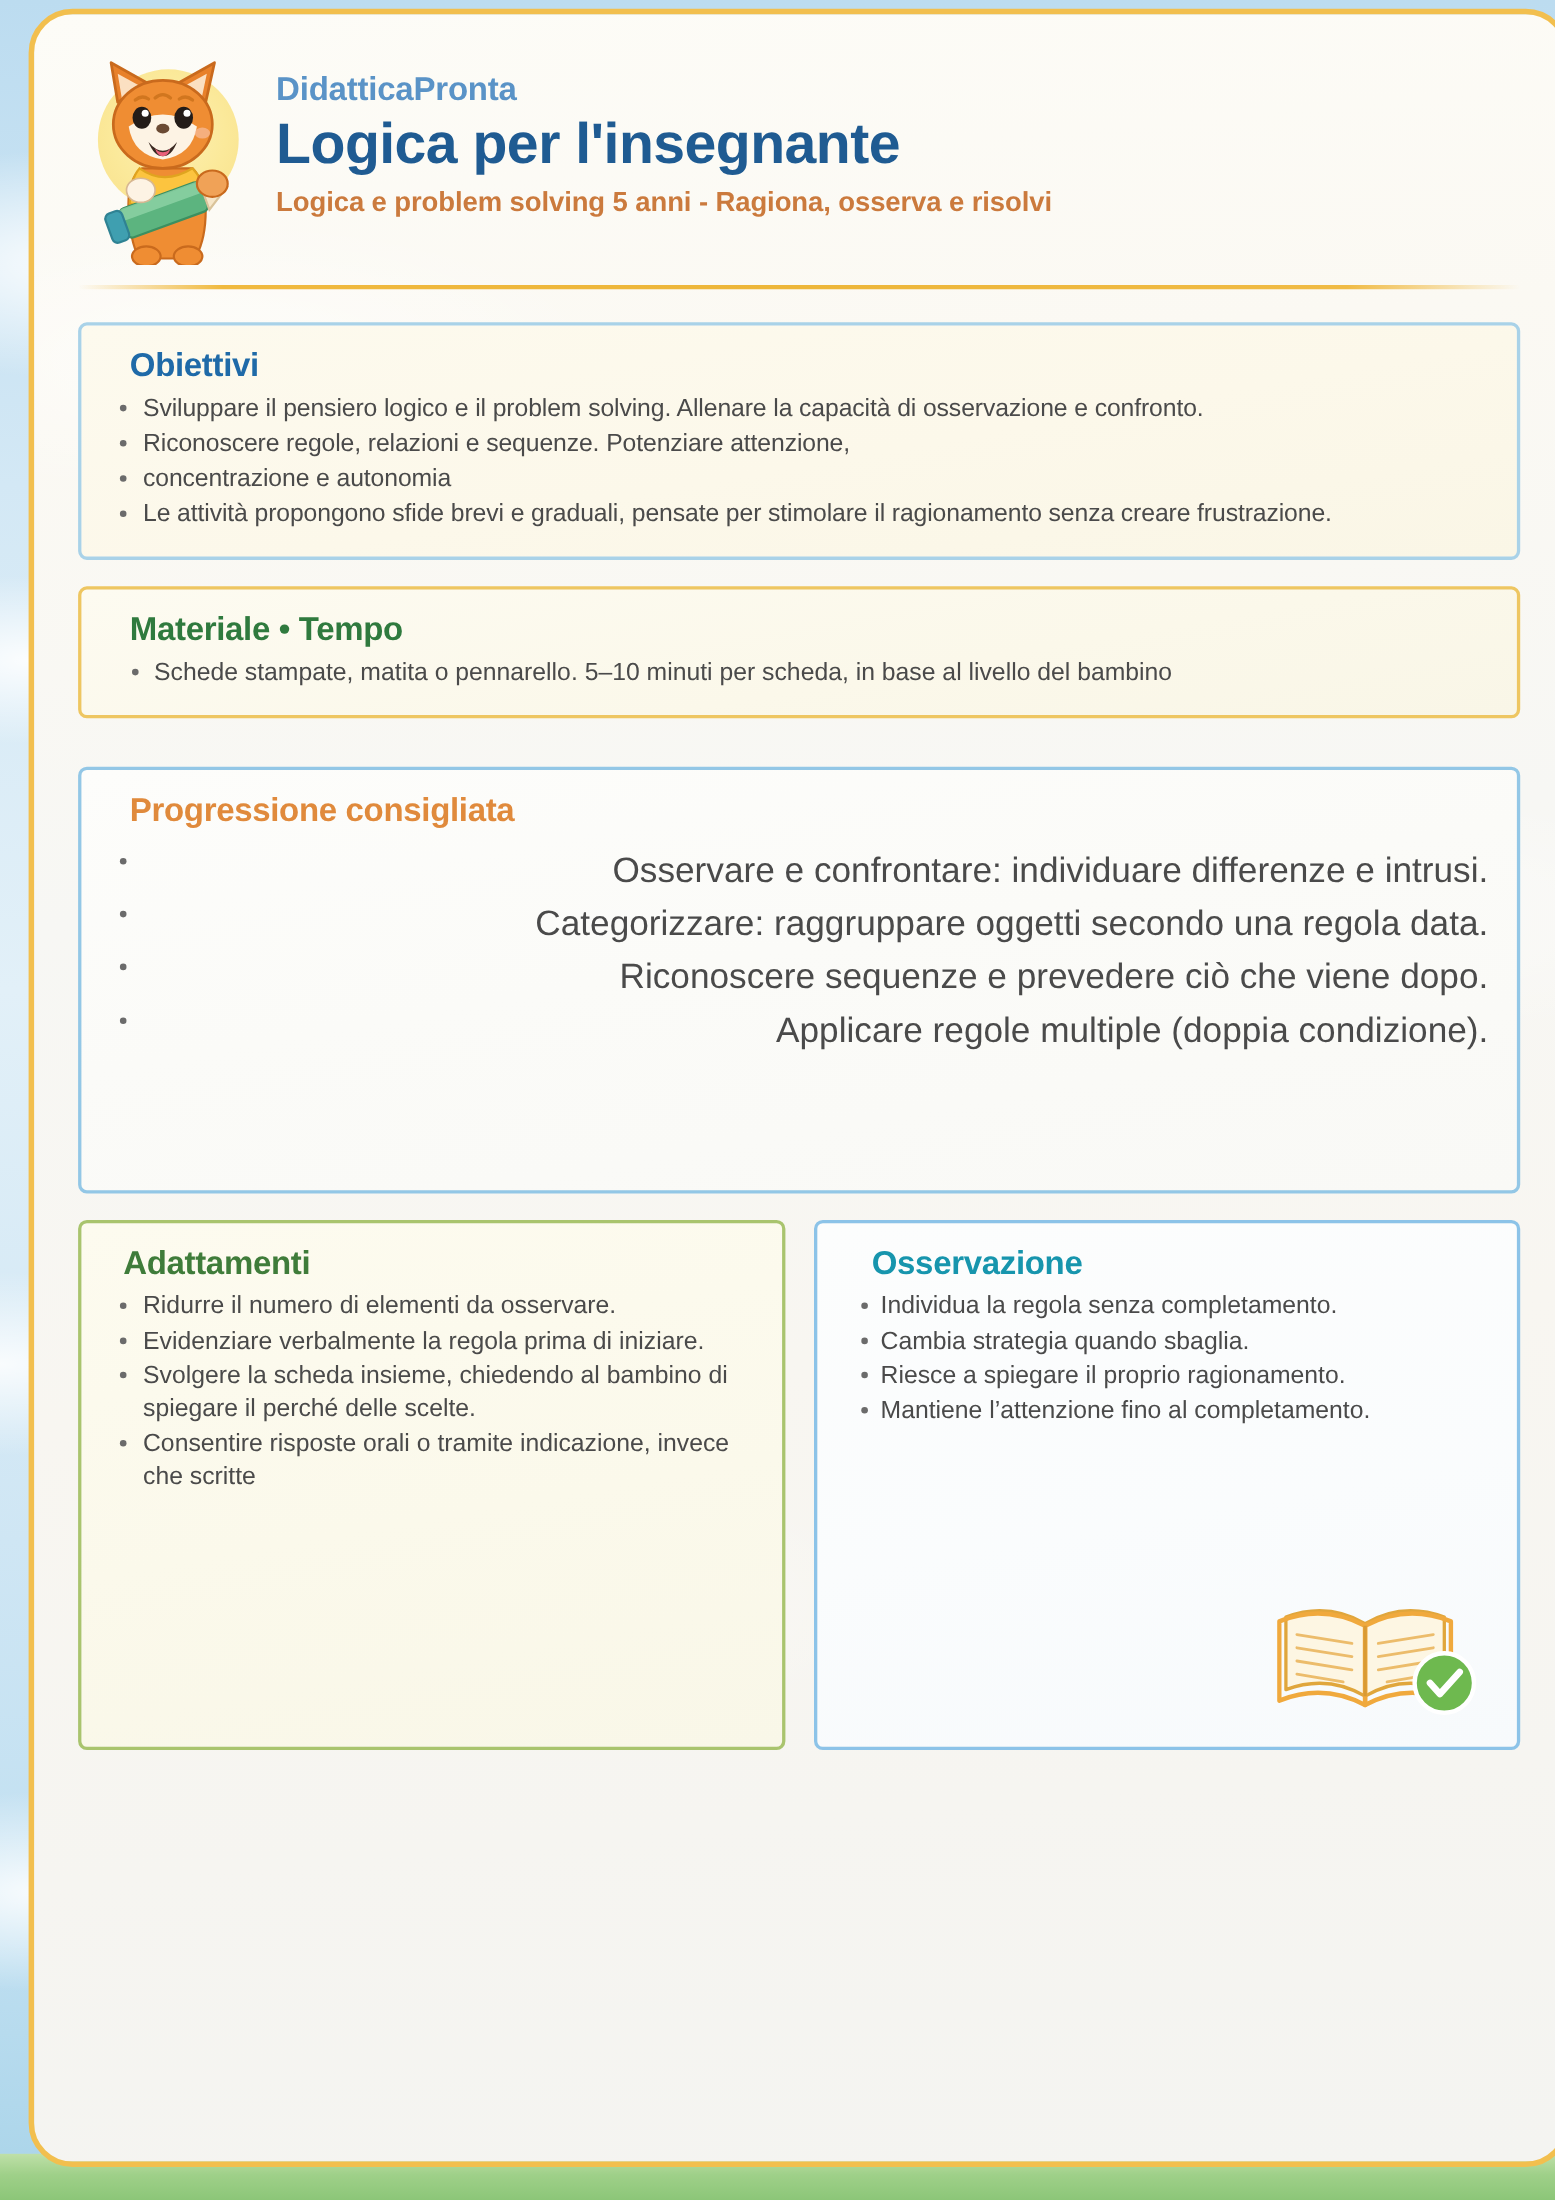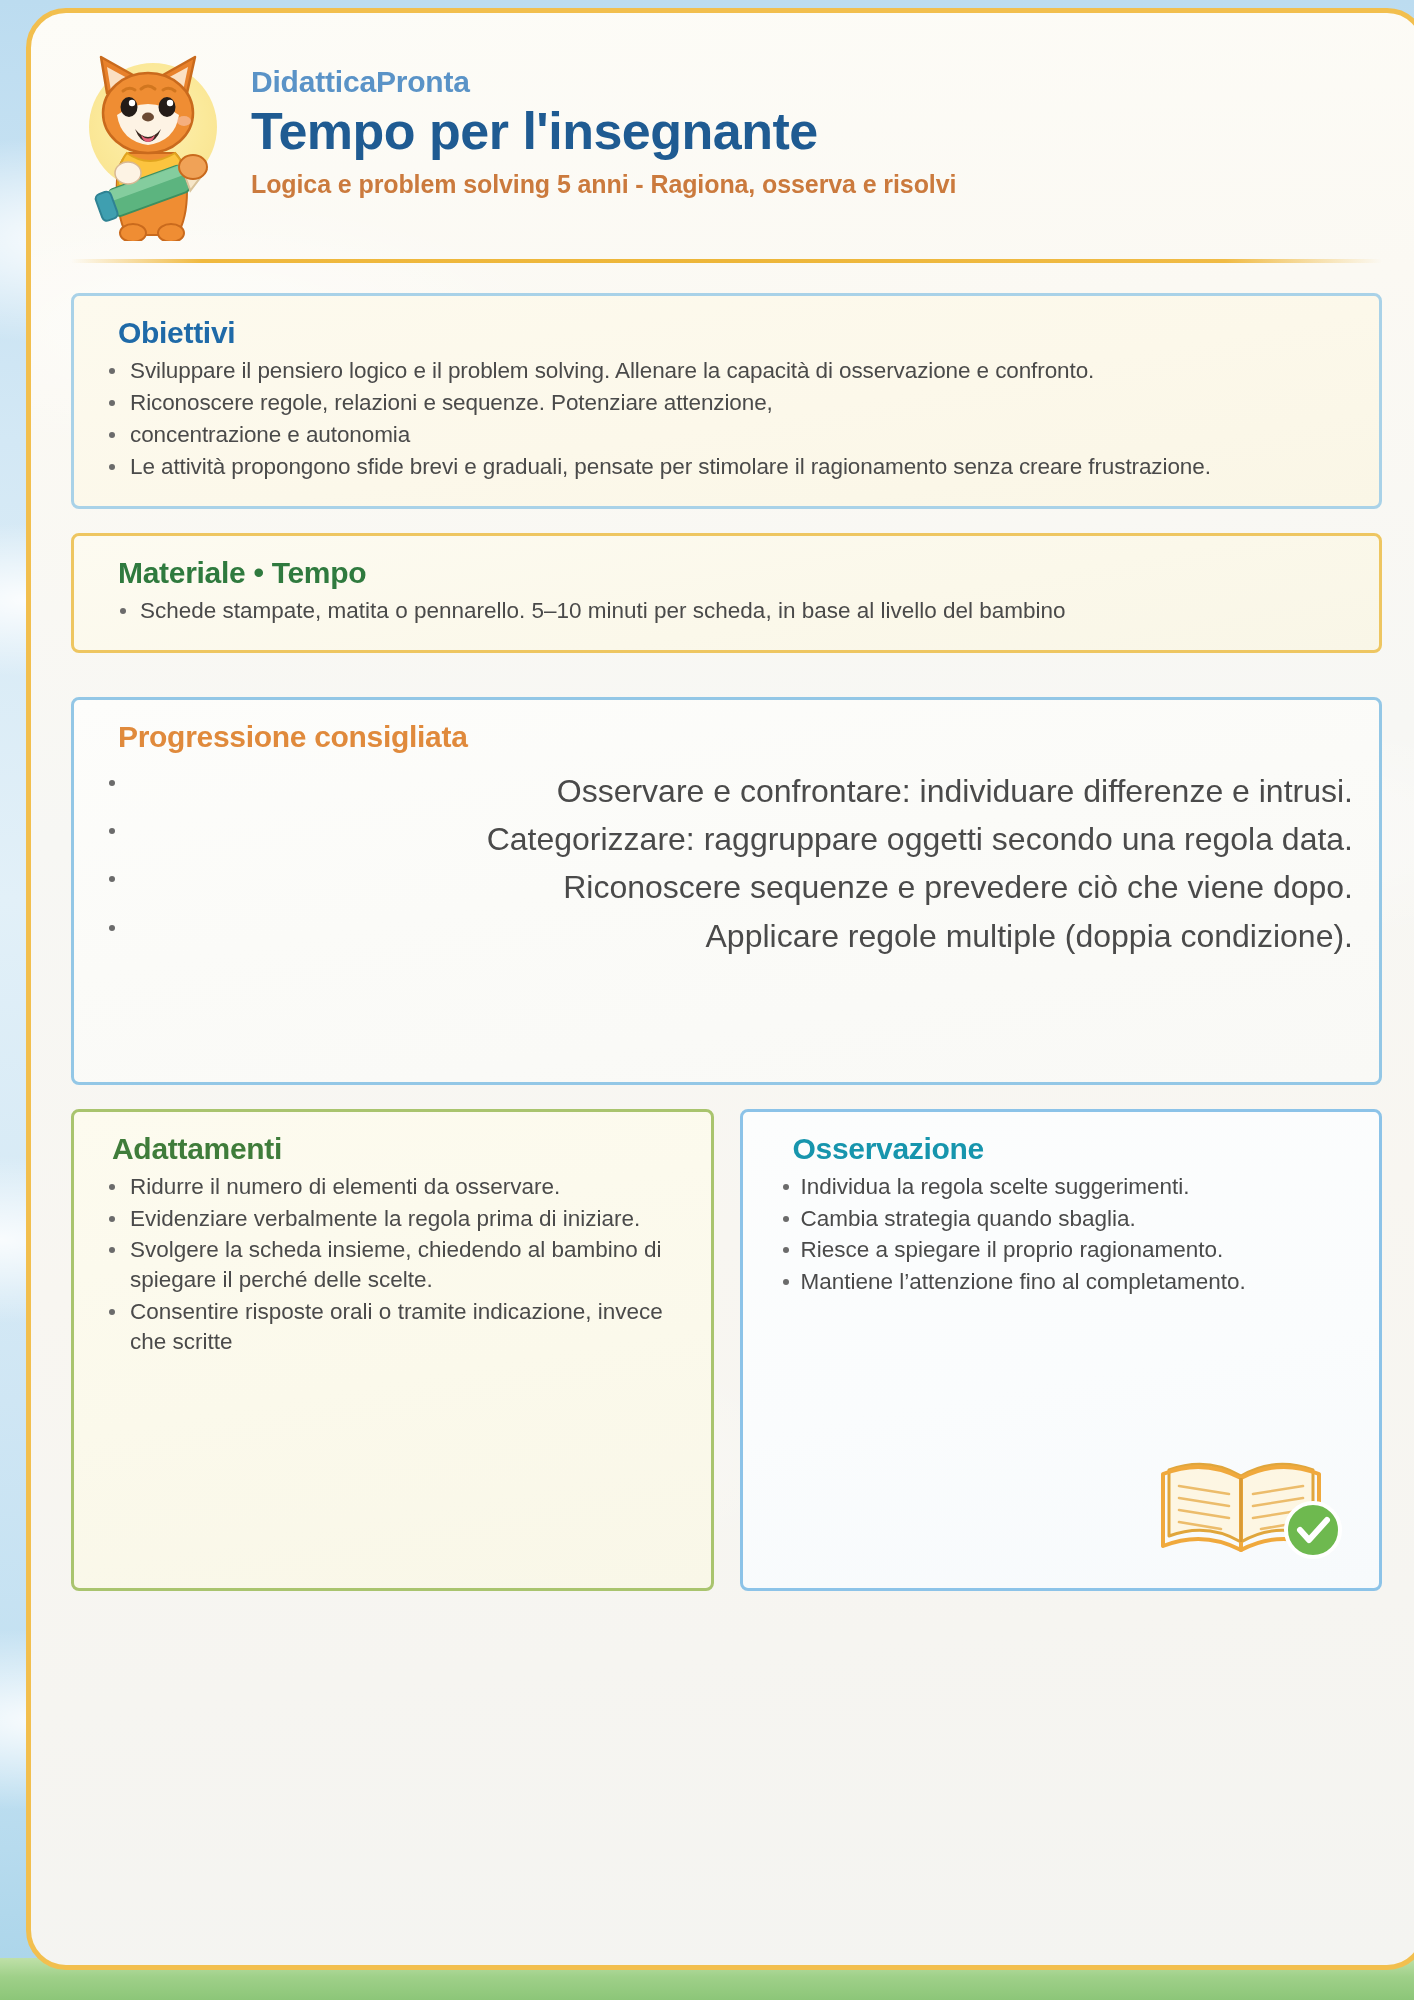--- a/index.html
+++ b/index.html
@@ -249,21 +249,21 @@
         <ellipse cx="122" cy="126" rx="14" ry="12" fill="#f0a257" stroke="#c96a1d" stroke-width="2"></ellipse>
         <ellipse cx="57" cy="132" rx="13" ry="11" fill="#fdf3e4" stroke="#d8b893" stroke-width="1.5"></ellipse>
 
         <ellipse cx="62" cy="192" rx="13" ry="9" fill="#ef8d33" stroke="#c96a1d" stroke-width="2"></ellipse>
         <ellipse cx="100" cy="192" rx="13" ry="9" fill="#ef8d33" stroke="#c96a1d" stroke-width="2"></ellipse>
       </svg>
     </div>
 
     <div id="header-text">
       <div id="brand-name">DidatticaPronta</div>
-      <h1 id="doc-title">Tempo per l'insegnante</h1>
+      <h1 id="doc-title">Logica per l'insegnante</h1>
       <div id="doc-subtitle">Logica e problem solving 5 anni - Ragiona, osserva e risolvi</div>
     </div>
   </div>
 
   <div id="header-rule"></div>
 
   <div id="content">
 
     <section class="card" id="card-obiettivi">
       <div class="card-title">Obiettivi</div>
@@ -300,21 +300,21 @@
           <li>Ridurre il numero di elementi da osservare.</li>
           <li>Evidenziare verbalmente la regola prima di iniziare.</li>
           <li>Svolgere la scheda insieme, chiedendo al bambino di spiegare il perché delle scelte.</li>
           <li>Consentire risposte orali o tramite indicazione, invece che scritte</li>
         </ul>
       </section>
 
       <section class="card" id="card-osservazione">
         <div class="card-title">Osservazione</div>
         <ul class="bullets">
-          <li>Individua la regola scelte suggerimenti.</li>
+          <li>Individua la regola senza completamento.</li>
           <li>Cambia strategia quando sbaglia.</li>
           <li>Riesce a spiegare il proprio ragionamento.</li>
           <li>Mantiene l’attenzione fino al completamento.</li>
         </ul>
 
         <svg id="book-badge" viewBox="0 0 190 120">
 
           <path d="M8 26 q38 -14 72 6 l0 66 q-34 -20 -72 -6 Z" fill="#fdf6e3" stroke="#e0a63c" stroke-width="3" stroke-linejoin="round"></path>
 
           <path d="M152 26 q-38 -14 -72 6 l0 66 q34 -20 72 -6 Z" fill="#fdf6e3" stroke="#e0a63c" stroke-width="3" stroke-linejoin="round"></path>

